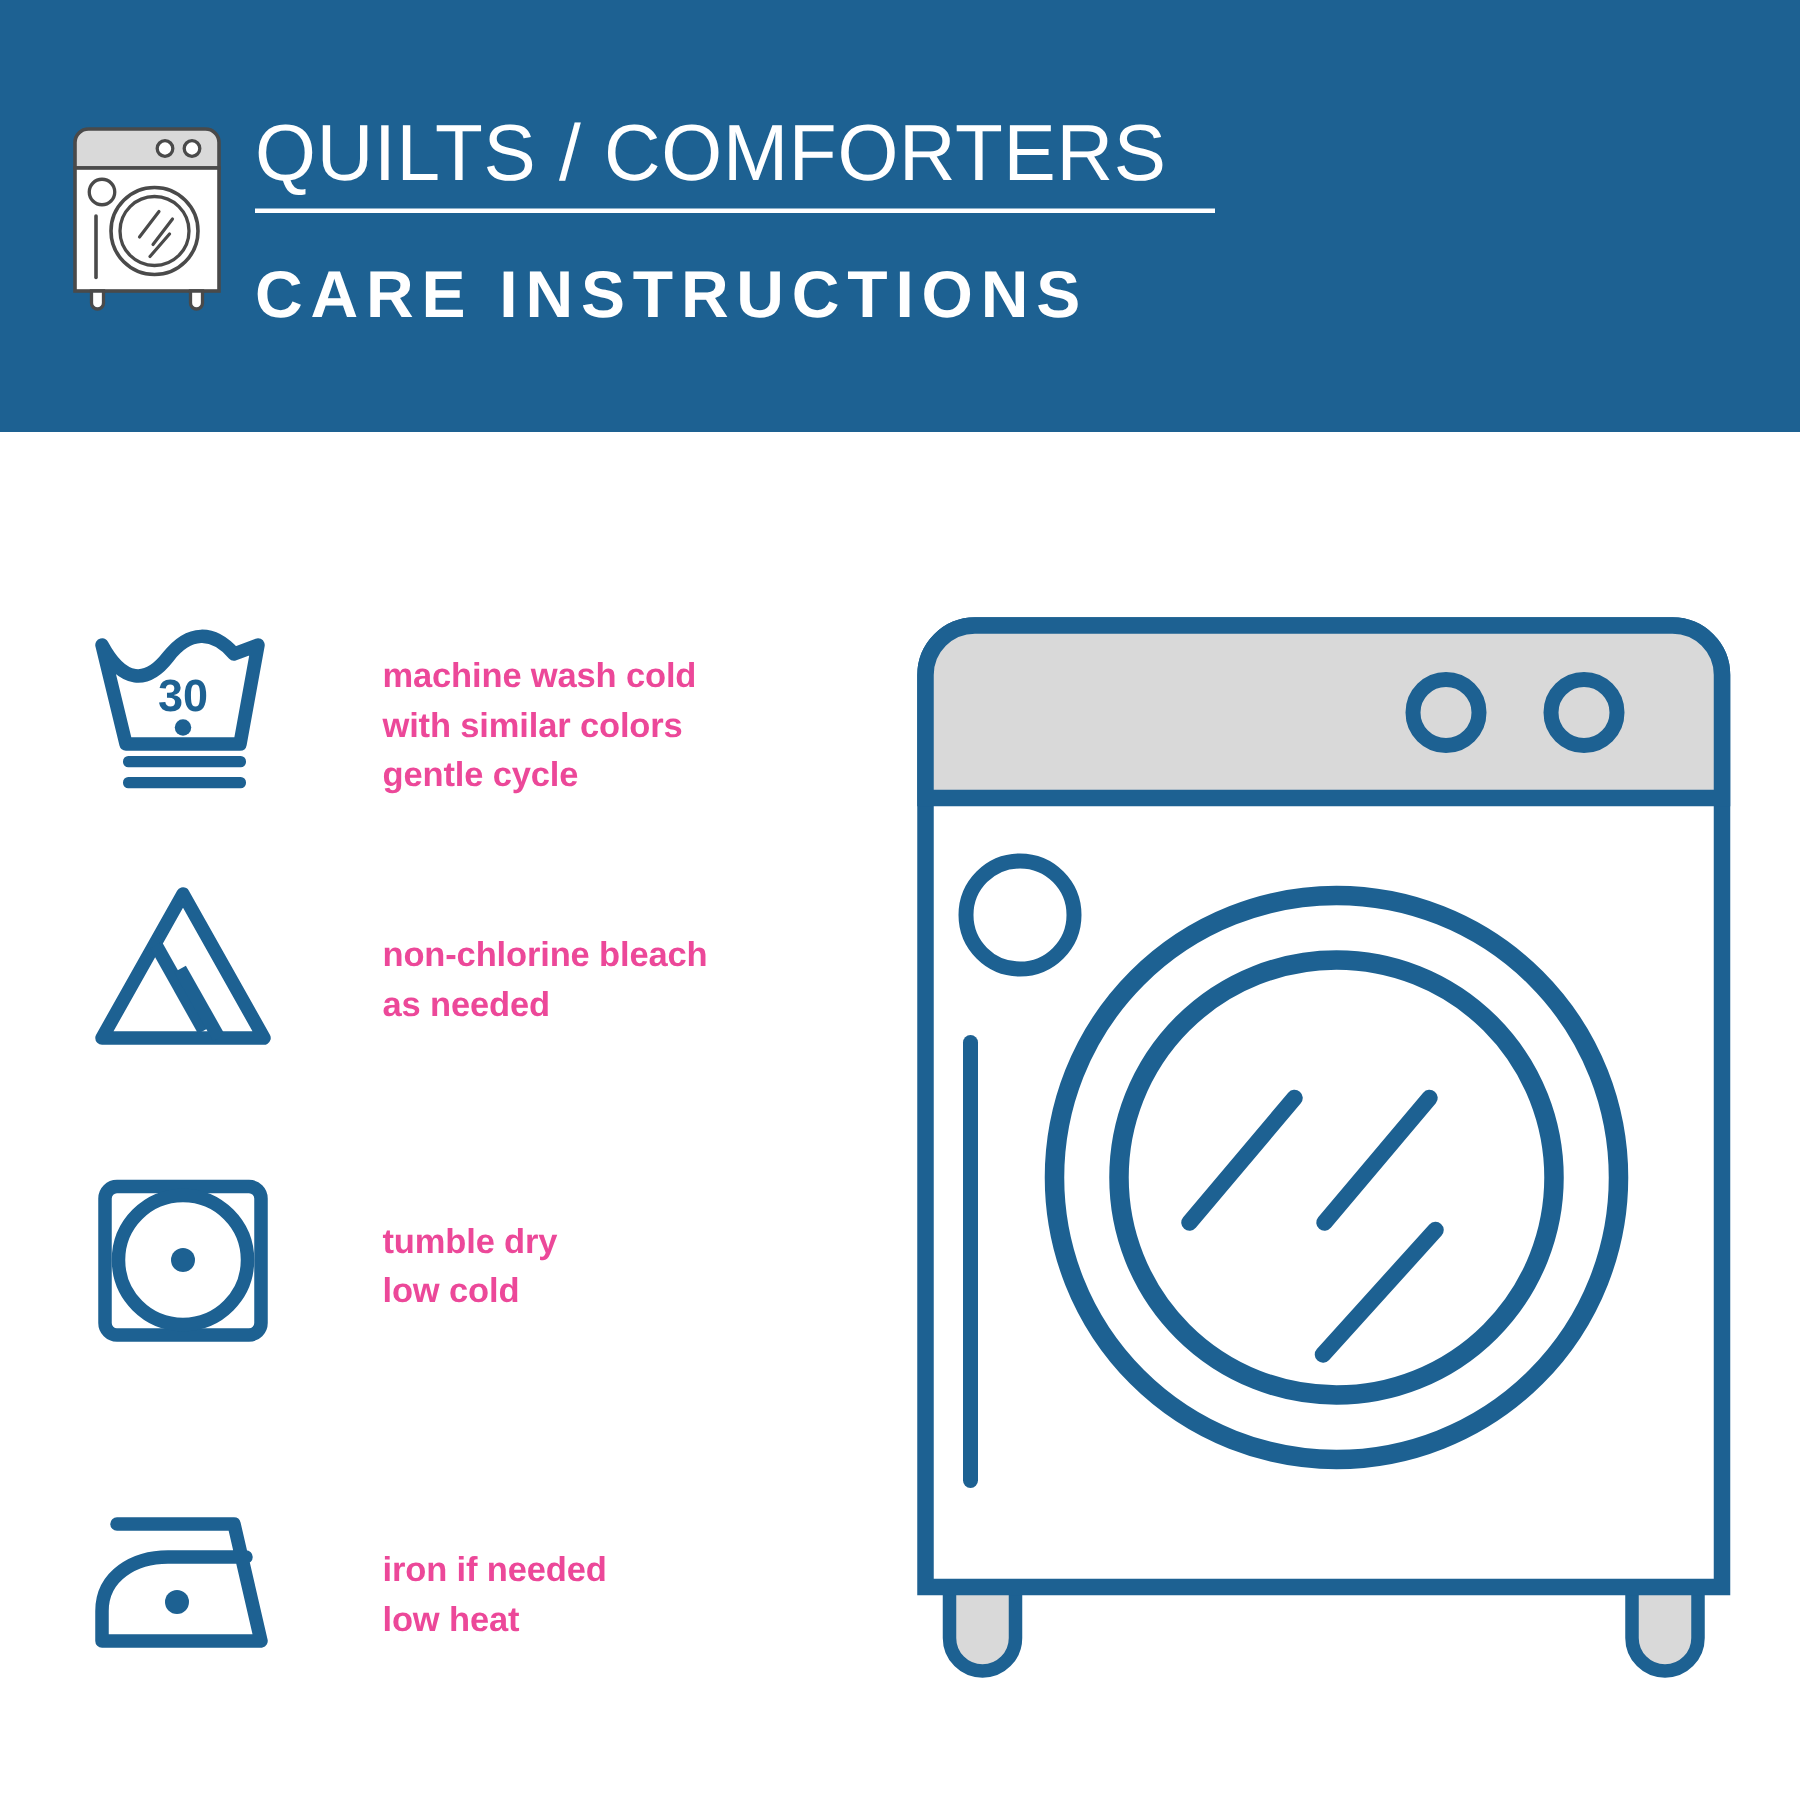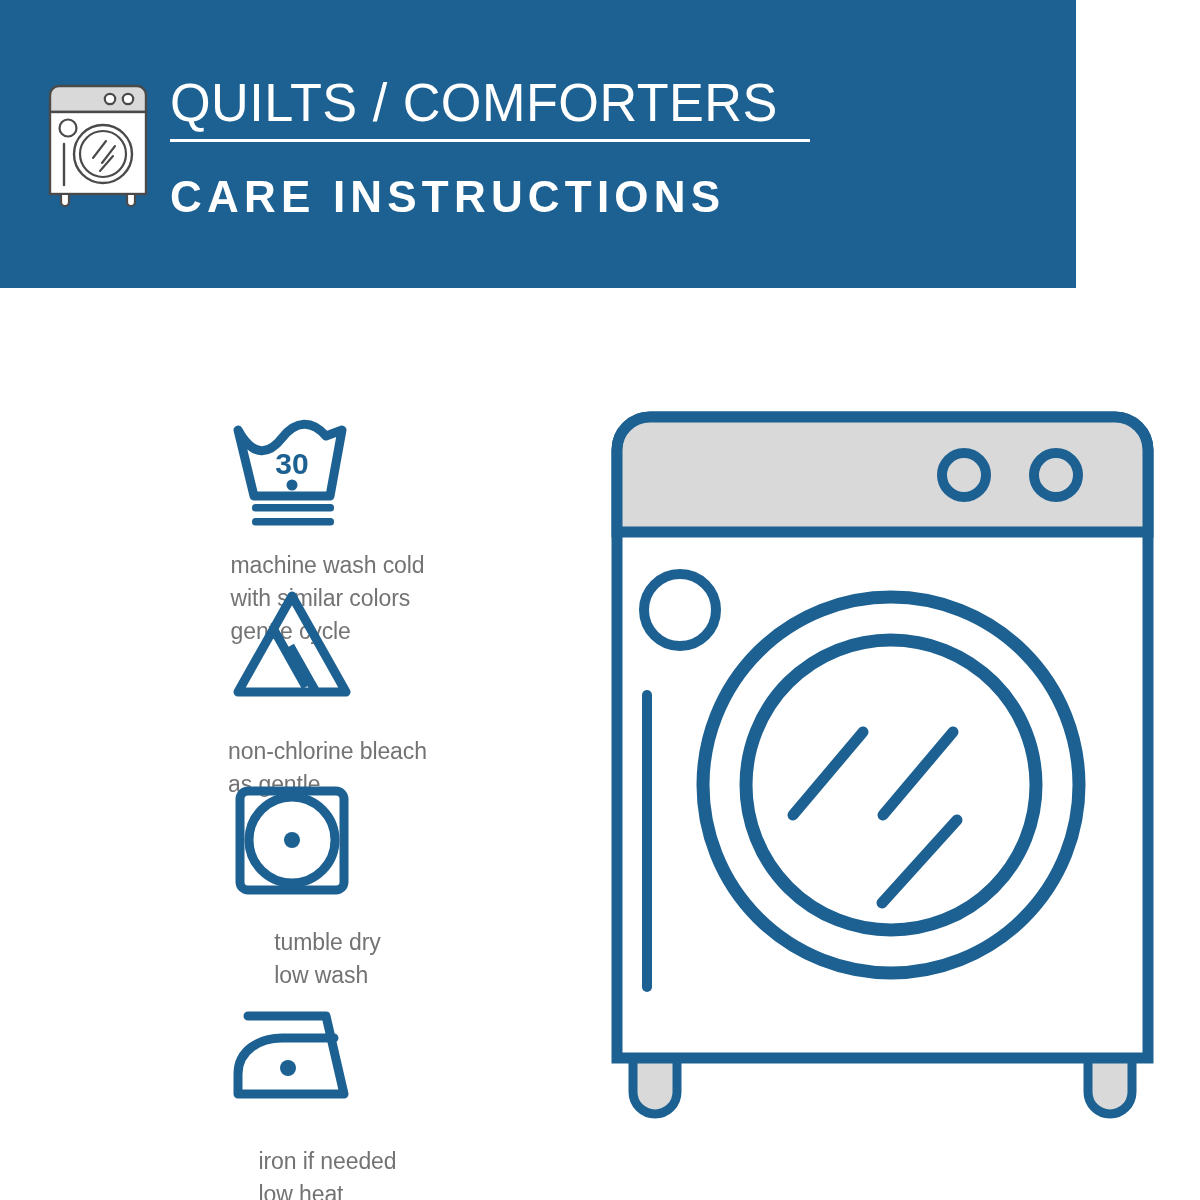--- a/index.html
+++ b/index.html
@@ -20,21 +20,21 @@
     width: 1200px;
     height: 1200px;
     background: #ffffff;
   }
 
   
   .header {
     position: absolute;
     left: 0;
     top: 0;
-    width: 1076px;
+    width: 1200px;
     height: 288px;
     background: #1d6192;
     box-sizing: border-box;
   }
   .header-inner {
     position: absolute;
     left: 48px;
     top: 74px;
     display: flex;
     flex-direction: row;
@@ -86,43 +86,43 @@
     position: absolute;
     left: 0;
     top: 288px;
     width: 560px;
     height: 912px;
   }
   .care-row {
     position: absolute;
     left: 60px;
     display: flex;
-    flex-direction: column;
-    align-items: center;
+    flex-direction: row;
+    align-items: flex-start;
     width: 470px;
   }
   .care-row.r0 { top: 130px; }
   .care-row.r1 { top: 300px; }
   .care-row.r2 { top: 495px; }
   .care-row.r3 { top: 708px; }
 
   .care-symbol {
     flex: 0 0 auto;
     width: 130px;
     height: 115px;
     margin-right: 0;
   }
   .care-text {
     flex: 1 1 auto;
     padding-top: 16px;
     padding-left: 65px;
     font-family: "Liberation Sans", sans-serif;
     font-size: 23px;
-    font-weight: 400;
-    color: #737373;
+    font-weight: 700;
+    color: #ec4899;
     line-height: 33px;
     letter-spacing: -0.1px;
     white-space: pre-line;
   }
   .care-row.r1 .care-text { padding-top: 32px; }
   .care-row.r2 .care-text { padding-top: 28px; }
   .care-row.r3 .care-text { padding-top: 34px; }
 
   
   .washer-illustration {
@@ -197,31 +197,31 @@
 
     <div class="care-row r1">
       <svg class="care-symbol" viewBox="0 0 130 115">
         <path d="M62 8 L 116 104 L 8 104 Z" fill="none" stroke="#1d6192" stroke-width="9" stroke-linejoin="round"></path>
 
         <line x1="44" y1="42" x2="76" y2="99" stroke="#1d6192" stroke-width="9" stroke-linecap="butt"></line>
         <line x1="57" y1="66" x2="78" y2="103" stroke="#1d6192" stroke-width="0"></line>
         <path d="M60 58 L 86 104" stroke="#1d6192" stroke-width="9" fill="none"></path>
       </svg>
       <div class="care-text">non-chlorine bleach
-as gentle</div>
+as needed</div>
     </div>
 
     <div class="care-row r2">
       <svg class="care-symbol" viewBox="0 0 130 115">
         <rect x="10" y="8" width="104" height="99" rx="8" ry="8" fill="none" stroke="#1d6192" stroke-width="9"></rect>
         <circle cx="62" cy="57" r="43" fill="none" stroke="#1d6192" stroke-width="9"></circle>
         <circle cx="62" cy="57" r="8" fill="#1d6192"></circle>
       </svg>
       <div class="care-text">tumble dry
-low wash</div>
+low cold</div>
     </div>
 
     <div class="care-row r3">
       <svg class="care-symbol" viewBox="0 0 130 115">
 
         <path d="M18 20 L 96 20 L 114 98 L 8 98 L 8 78
                  C 8 54, 30 42, 52 42 L 104 42" fill="none" stroke="#1d6192" stroke-width="9" stroke-linejoin="round" stroke-linecap="round"></path>
         <circle cx="58" cy="72" r="8" fill="#1d6192"></circle>
       </svg>
       <div class="care-text">iron if needed

